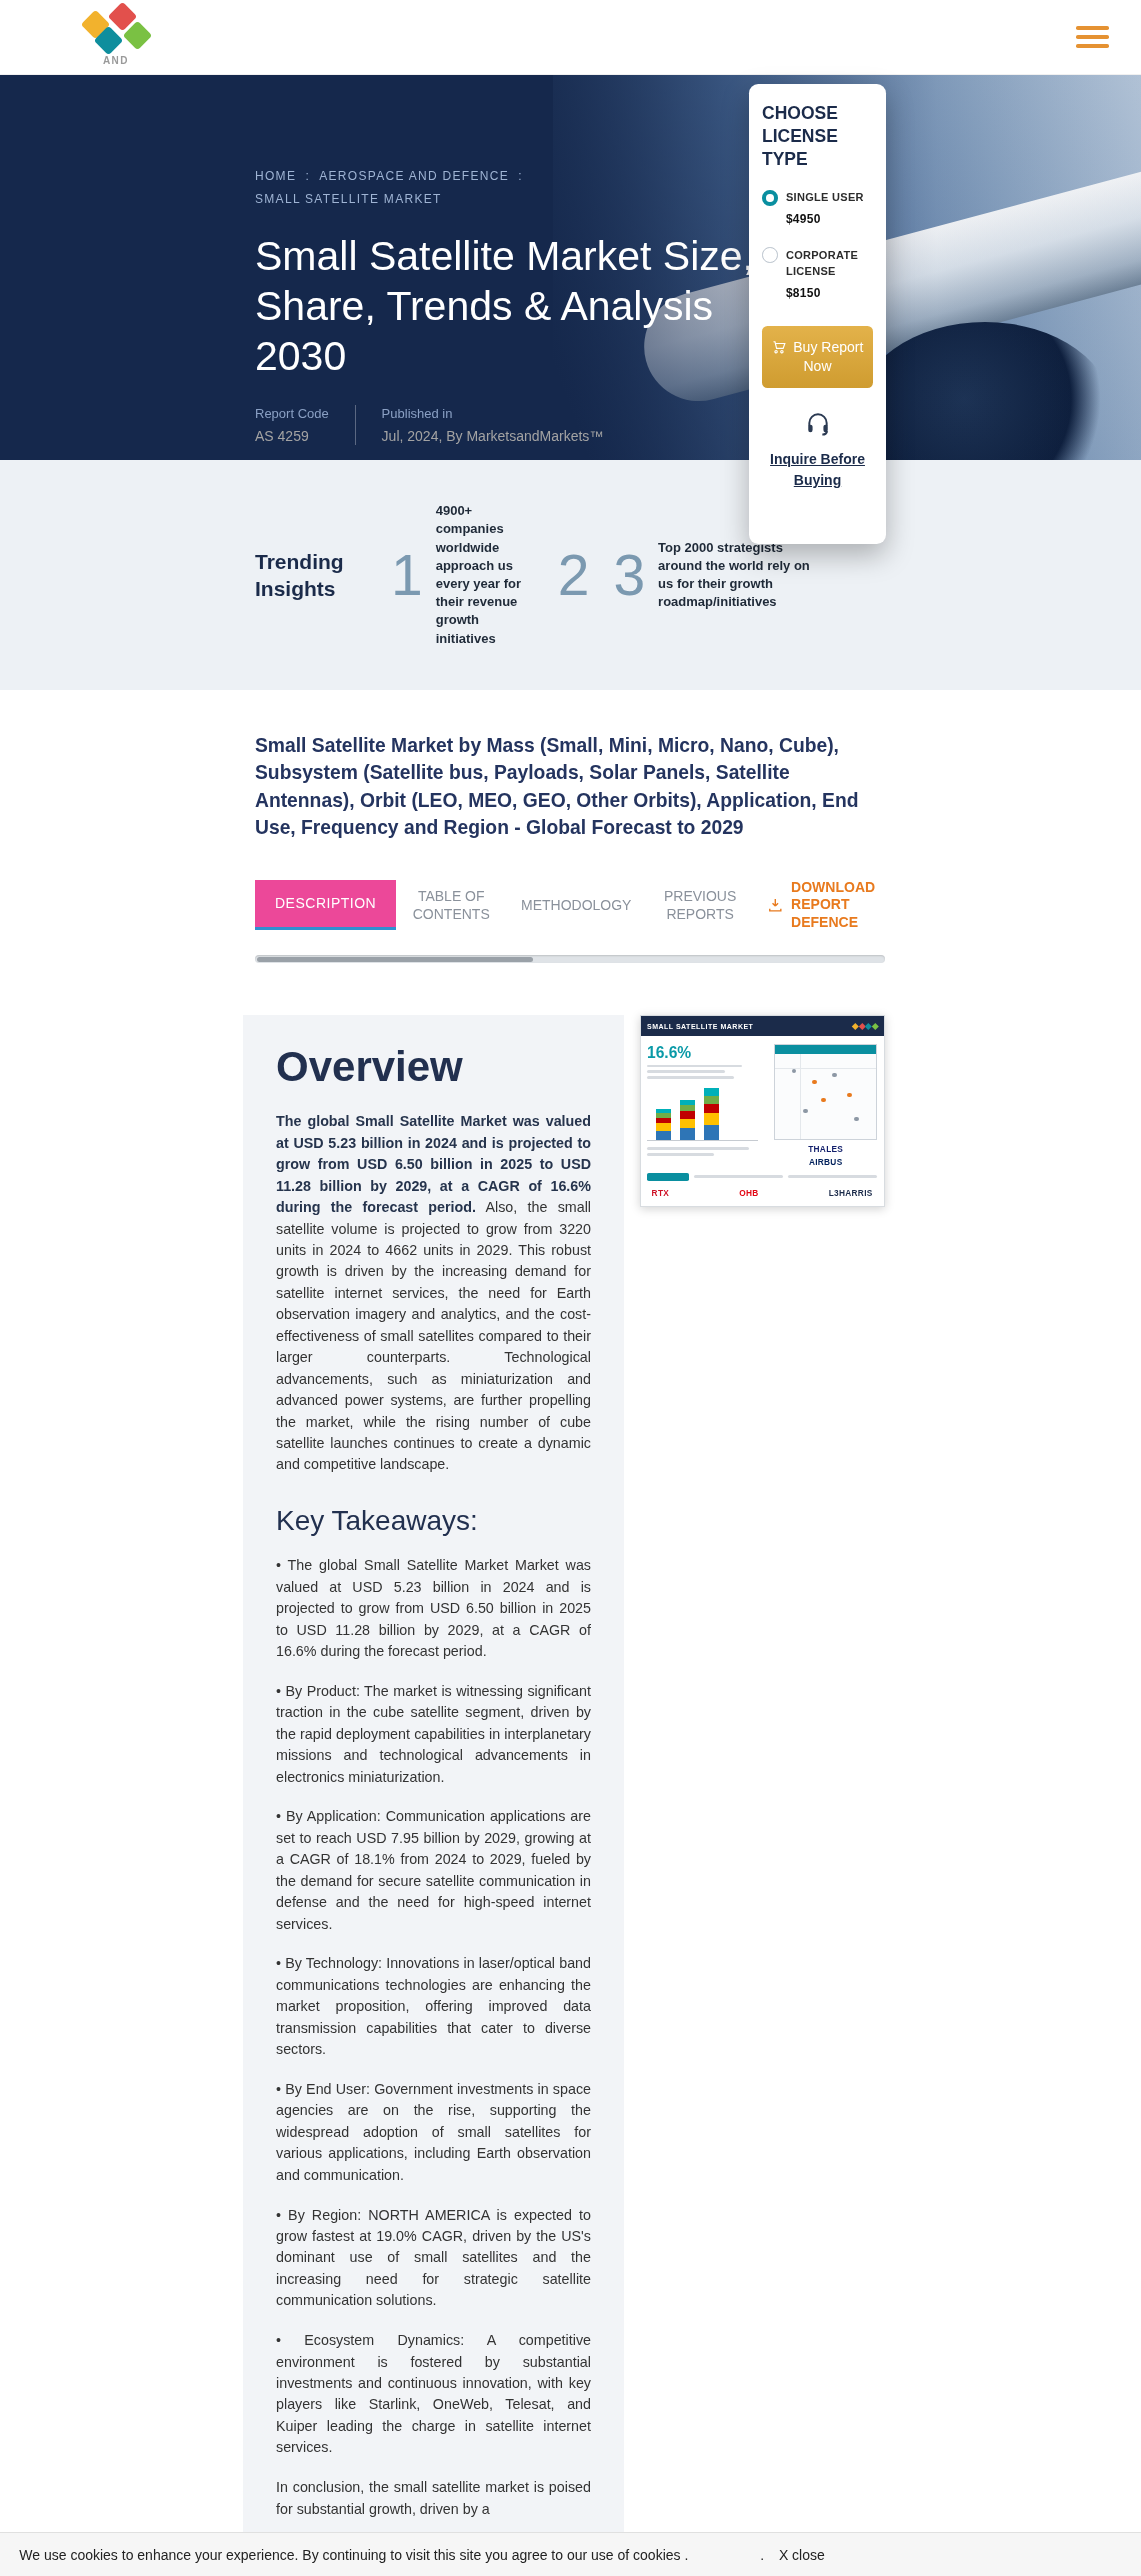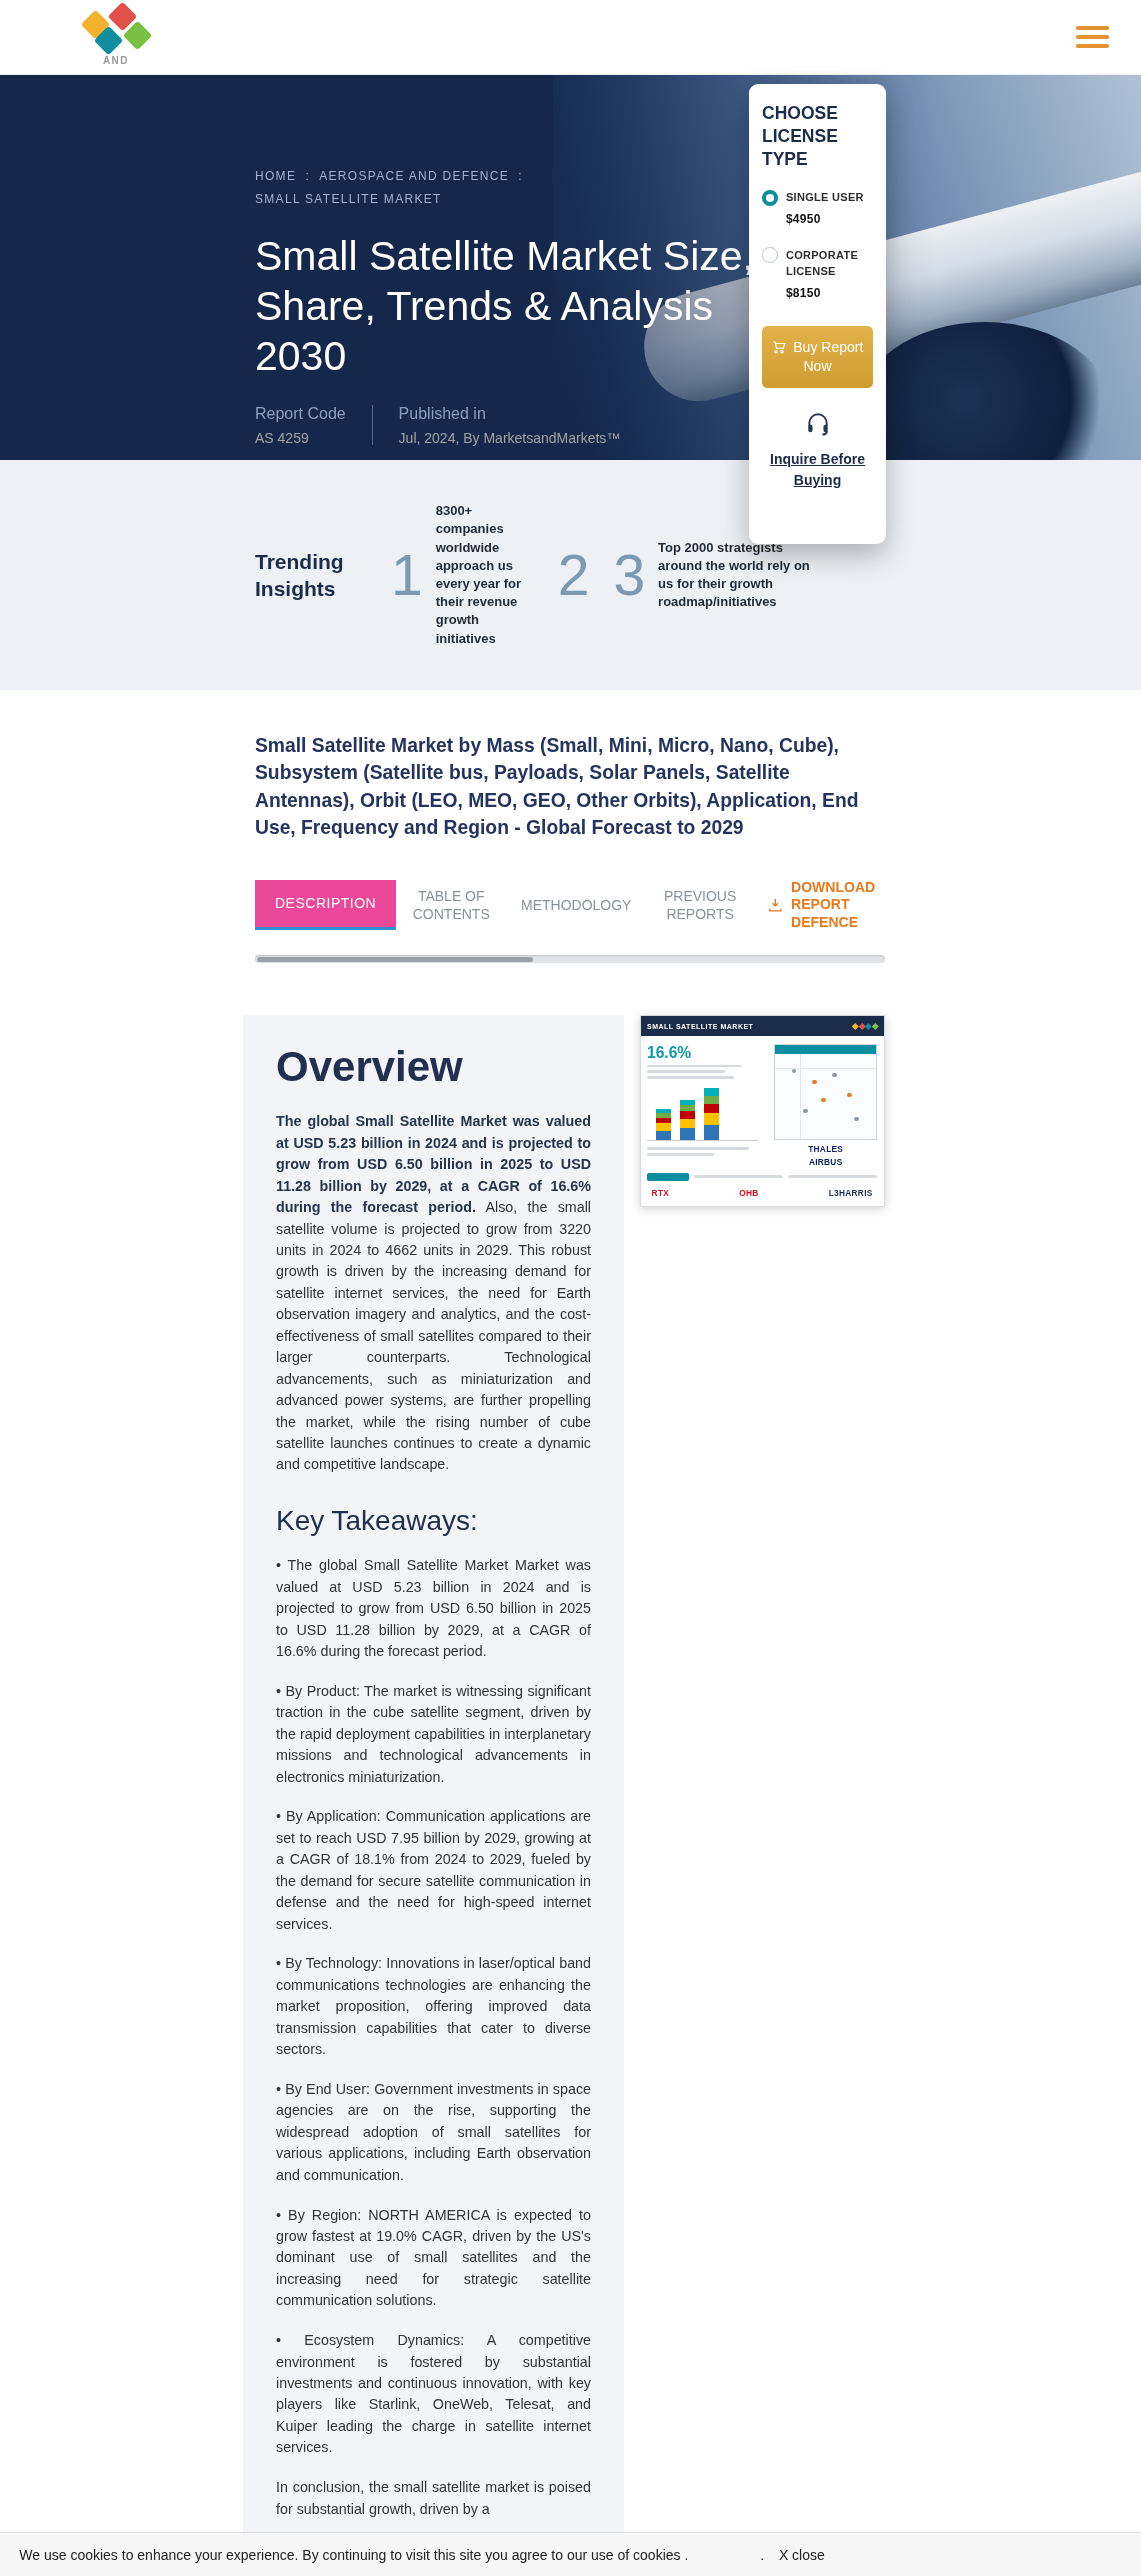--- a/index.html
+++ b/index.html
@@ -39,21 +39,21 @@
   .hero-fade { position:absolute; inset:0;
     background:linear-gradient(90deg,#15284c 40%,rgba(21,40,76,.45) 60%,rgba(21,40,76,.05) 82%); }
   .hero-inner { position:relative; z-index:2; padding:92px 0 0 255px; }
 
   .breadcrumb { display:flex; flex-wrap:wrap; gap:3.7px 9.2px; max-width:442px;
     font-size:12px; letter-spacing:1.3px; color:#9fb4d4; text-transform:uppercase; line-height:1.6; }
 
   .hero-title { margin:22px 0 0; font-size:41px; line-height:1.22; color:#ffffff; font-weight:500; max-width:552px; }
 
   .meta { display:flex; align-items:center; margin-top:24px; }
-  .meta-label { font-size:16px; color:#8aa0c4; margin-bottom:6.4px; }
+  .meta-label { font-size:13px; color:#8aa0c4; margin-bottom:6.4px; }
   .meta-value { font-size:14px; color:#a3a3a3; }
   .meta-div { width:0.9px; height:40px; background:rgba(255,255,255,.3); margin:0 26px; }
 
   .btn-pdf { display:inline-block; margin-top:29px; background:#e8534a; color:#fff;
     font-size:14px; padding:10px 25px; border:none; border-radius:3.7px; }
 
   
   .license-card { position:absolute; left:749px; top:84px; width:137px; height:460px; z-index:6;
     background:#fff; border-radius:9.2px; box-shadow:0 11px 28px rgba(0,0,0,.28); padding:18.4px 13px; }
   .lc-title { font-size:17.5px; font-weight:700; color:#1b2b4a; line-height:1.3; }
@@ -226,21 +226,21 @@
   </div>
 
   <a class="lc-inquire">Inquire Before Buying</a>
 </aside>
 
 <section class="trending">
   <div class="tr-title">Trending Insights</div>
 
   <div class="tr-item">
     <span class="tr-num">1</span>
-    <span class="tr-text tr-w1">8300+ companies worldwide approach us every year for their revenue growth initiatives</span>
+    <span class="tr-text tr-w1">4900+ companies worldwide approach us every year for their revenue growth initiatives</span>
   </div>
 
   <div class="tr-item">
     <span class="tr-num">2</span>
   </div>
 
   <div class="tr-item">
     <span class="tr-num">3</span>
     <span class="tr-text tr-w3">Top 2000 strategists around the world rely on us for their growth roadmap/initiatives</span>
   </div>

